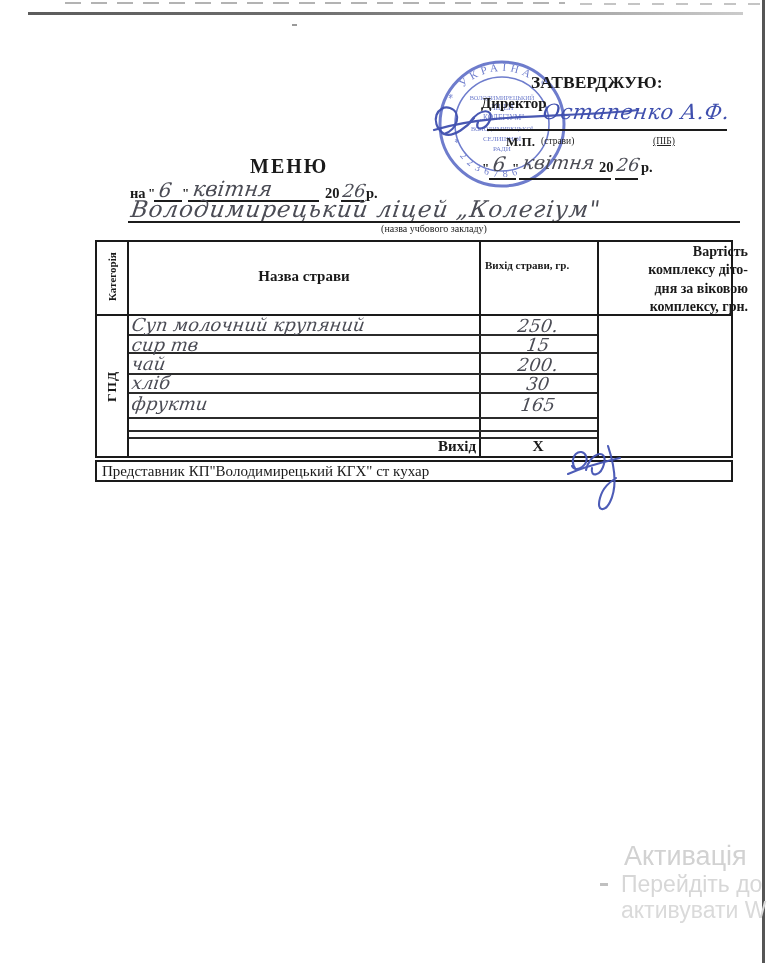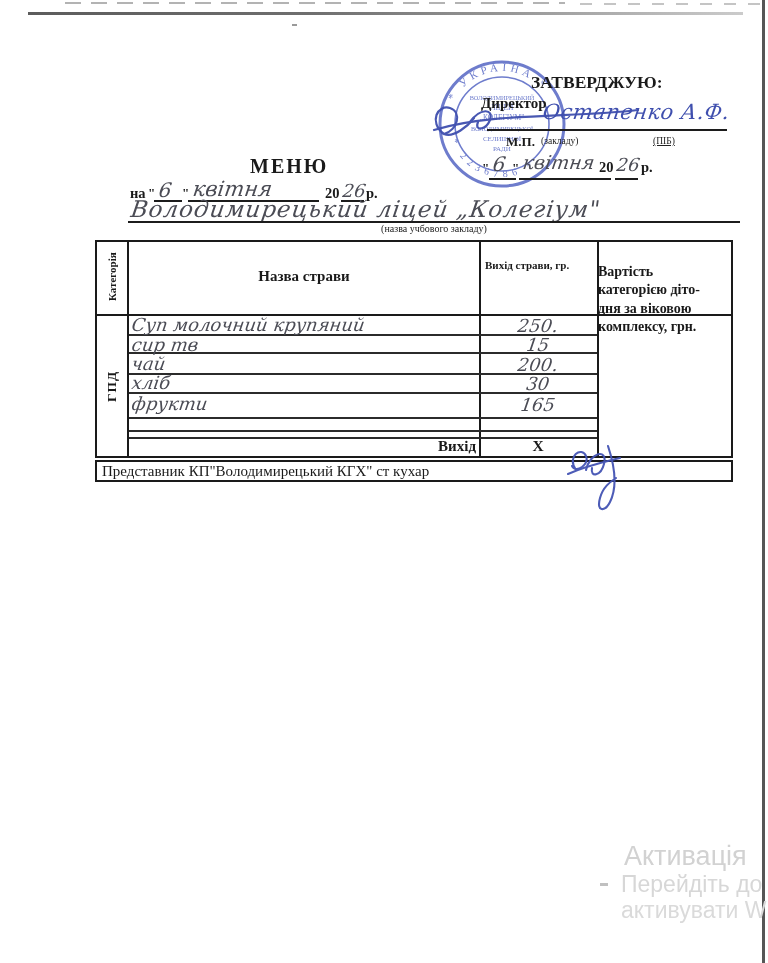--- a/index.html
+++ b/index.html
@@ -71,21 +71,21 @@
     <g fill="none" stroke="#3f4fae" stroke-width="2.2" stroke-linecap="round" opacity=".95">
       <path d="M 20,38 C 4,26 14,8 26,12 C 38,16 34,34 20,38 C 30,42 44,30 50,22"></path>
       <path d="M 46,26 C 56,12 70,12 66,24 C 62,34 50,36 54,26"></path>
       <path d="M 10,34 C 70,16 150,22 214,14"></path>
     </g>
   </svg>
   <div class="abs hand hand-blue" style="left:543px;top:100px;font-size:21px;letter-spacing:.5px;">Остапенко А.Ф.</div>
   <div class="abs uline" style="left:487px;top:129px;width:240px;"></div>
 
   <div class="abs printed bold" style="left:489px;top:134px;font-size:13px;margin-left:17px;">М.П.</div>
-  <div class="abs printed caption" style="left:541px;top:136px;font-size:9.5px;">(закладу)</div>
+  <div class="abs printed caption" style="left:541px;top:136px;font-size:9.5px;">(страви)</div>
   <div class="abs printed caption" style="left:653px;top:136px;font-size:9.5px;text-decoration:underline;">(ПІБ)</div>
 
   <div class="abs printed bold" style="left:482px;top:160px;font-size:13px;">"</div>
   <div class="abs hand" style="left:493px;top:152px;font-size:20px;">6</div>
   <div class="abs printed bold" style="left:512px;top:160px;font-size:13px;">"</div>
   <div class="abs hand" style="left:523px;top:151px;font-size:19px;">квітня</div>
   <div class="abs uline" style="left:489px;top:178px;width:27px;"></div>
   <div class="abs uline" style="left:519px;top:178px;width:92px;"></div>
   <div class="abs printed bold" style="left:599px;top:159px;font-size:14.5px;">20</div>
   <div class="abs hand" style="left:617px;top:154px;font-size:18px;">26</div>
@@ -120,23 +120,23 @@
   <div class="abs rowline" style="left:129px;top:352px;width:468px;"></div>
   <div class="abs rowline" style="left:129px;top:373px;width:468px;"></div>
   <div class="abs rowline" style="left:129px;top:392px;width:468px;"></div>
   <div class="abs rowline" style="left:129px;top:417px;width:468px;"></div>
   <div class="abs rowline" style="left:129px;top:430px;width:468px;"></div>
   <div class="abs rowline" style="left:129px;top:437px;width:468px;"></div>
 
   <div class="abs printed bold vtext" style="left:96px;top:241px;width:31px;height:72px;font-size:11px;">Категорія</div>
   <div class="abs printed bold" style="left:129px;top:268px;width:350px;text-align:center;font-size:15px;">Назва страви</div>
   <div class="abs printed bold" style="left:485px;top:258px;width:106px;font-size:11px;line-height:1.35;">Вихід страви, гр.</div>
-  <div class="abs printed bold" style="left:598px;top:243px;width:150px;text-align:left;font-size:14px;line-height:1.32;margin-top:20px;">
+  <div class="abs printed bold" style="left:598px;top:243px;width:150px;text-align:right;font-size:14px;line-height:1.32;">
     <span style="display:block;">Вартість</span>
-    <span style="display:block;">категорією діто-</span>
+    <span style="display:block;">комплексу діто-</span>
     <span style="display:block;">дня за віковою</span>
     <span style="display:block;">комплексу, грн.</span>
   </div>
 
   <div class="abs printed bold vtext" style="left:96px;top:316px;width:31px;height:140px;font-size:13.5px;letter-spacing:1px;">ГПД</div>
 
   <div class="abs hand" style="left:132px;top:314px;font-size:18px;">Суп молочний крупяний</div>
   <div class="abs hand" style="left:479px;top:315px;width:118px;text-align:center;font-size:18px;">250.</div>
   <div class="abs hand" style="left:132px;top:334px;font-size:18px;">сир тв</div>
   <div class="abs hand" style="left:479px;top:334px;width:118px;text-align:center;font-size:18px;">15</div>

